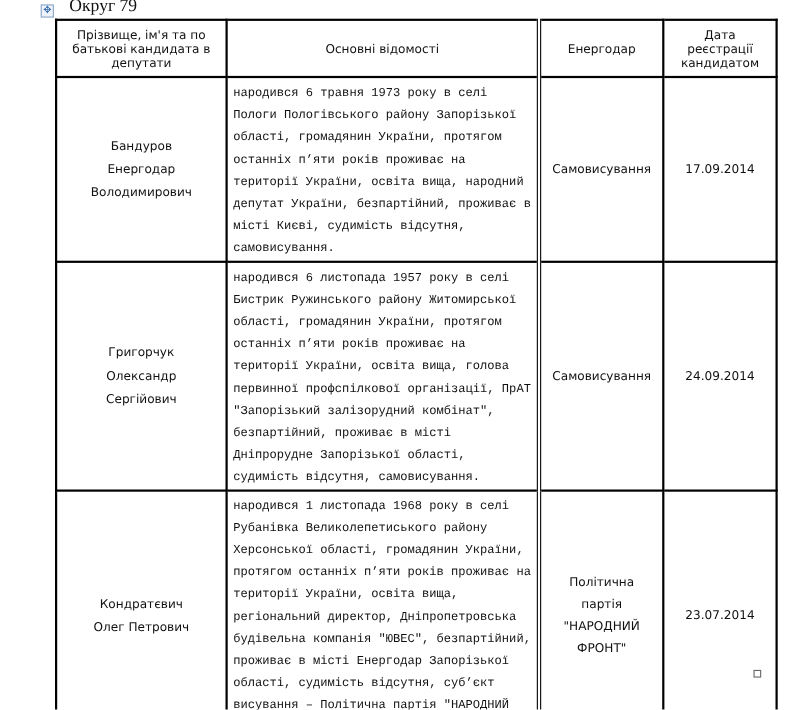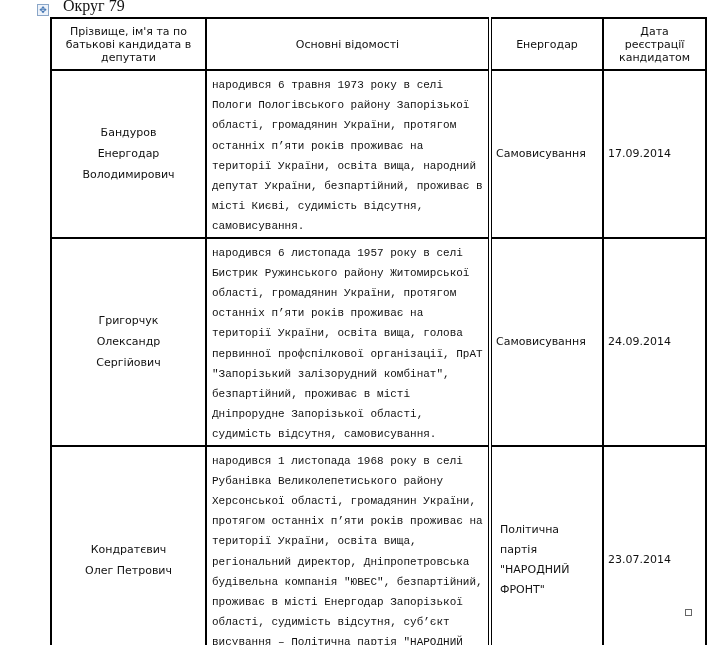--- a/index.html
+++ b/index.html
@@ -6,21 +6,21 @@
   body { width:727px; height:645px; position:relative; overflow:hidden; font-family:"DejaVu Sans", sans-serif; color:#111; }
   .move-handle { position:absolute; left:37px; top:4px; width:10px; height:10px; border:1px solid #8aa6c8; background:#eef3fa; font-size:9px; line-height:10px; text-align:center; color:#3a6fb0; }
   .title { position:absolute; left:63px; top:-3px; font-family:"Liberation Serif","DejaVu Serif", serif; font-size:16px; color:#111; }
   table.cand { position:absolute; left:50px; top:17px; border-collapse:collapse; table-layout:fixed; }
   table.cand td, table.cand th { border:2px solid #000; padding:4px; font-size:11px; font-weight:normal; vertical-align:middle; }
   th { line-height:13px; height:42px;margin-top:24px; }
   col.c1 { width:155px; } col.c2 { width:284px; } col.c3 { width:113px; } col.c4 { width:84px; }
   .dbl { border-right:4px double #000 !important; }
   td.name { text-align:center; font-weight:bold; font-size:12.5px; line-height:21px;border-radius:13px; }
   td.details { padding:4px 4px 0 5px !important; font-size:11.3px; line-height:20.2px; text-align:left;font-family:Liberation Mono, monospace; }
-  td.nom, td.date { text-align:left; font-size:11.5px; line-height:20px; }
+  td.nom, td.date { text-align:center; font-size:11.5px; line-height:20px; }
   .r1 td { height:144px; } .r2 td { height:186px; } .r3 td { height:207px; }
   .corner { position:absolute; left:685px; top:609px; width:5px; height:5px; border:1px solid #666; }
   .nm-line { display:block; }
 </style>
 </head>
 <body>
 
 <div class="move-handle">✥</div>
 <div class="title">Округ 79</div>
 

